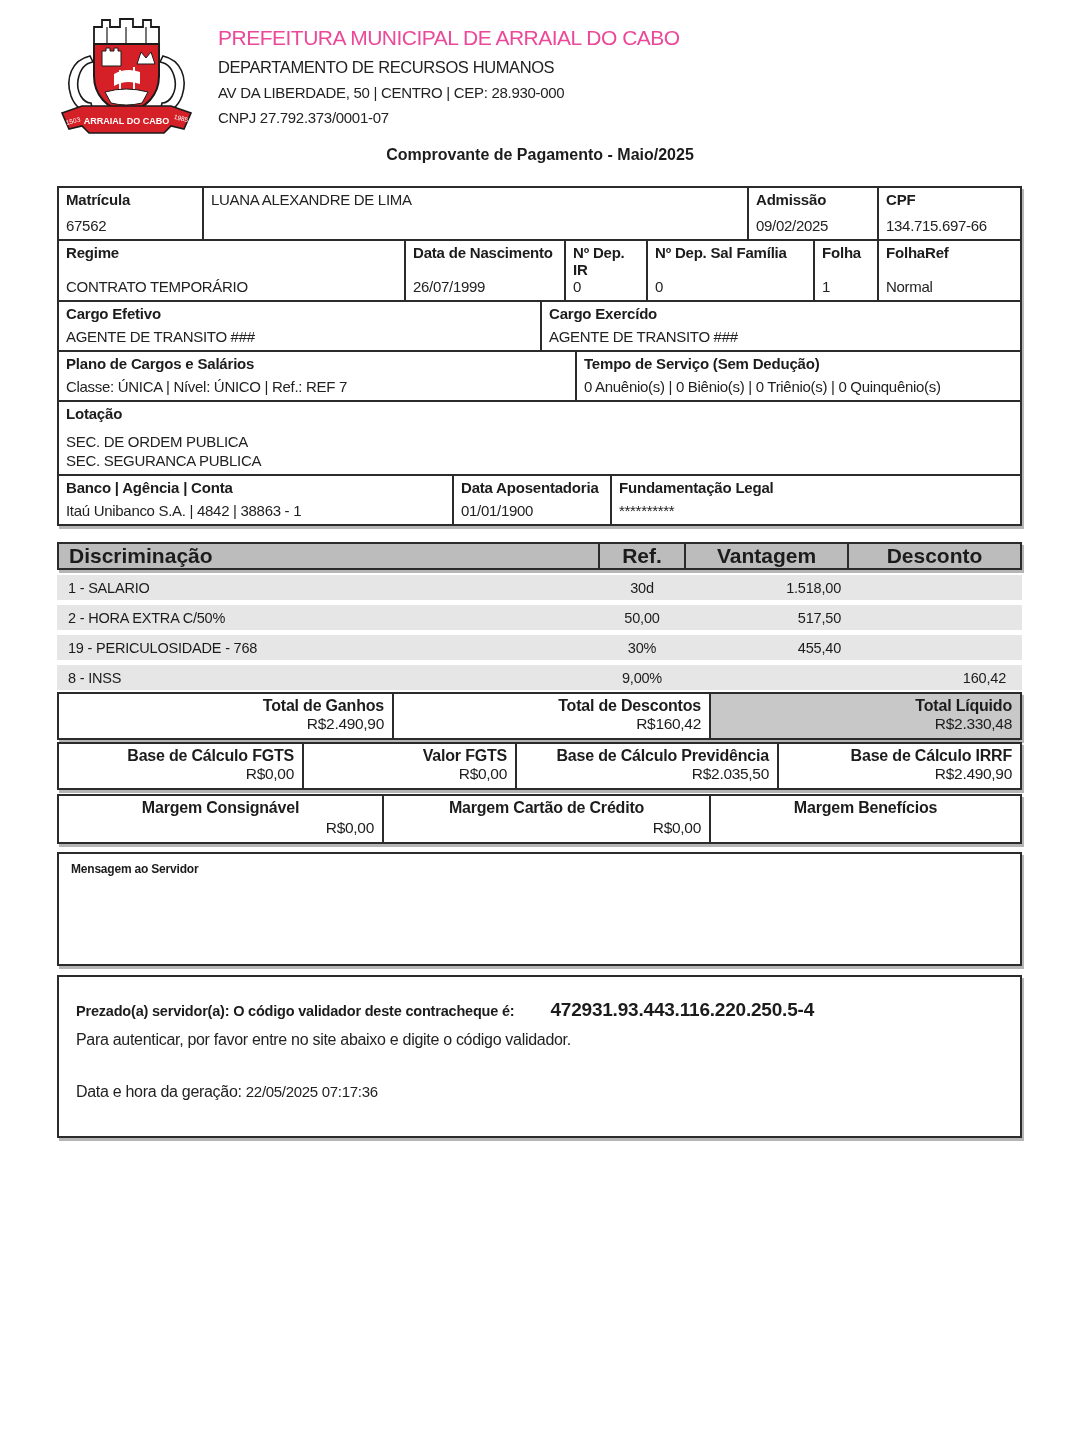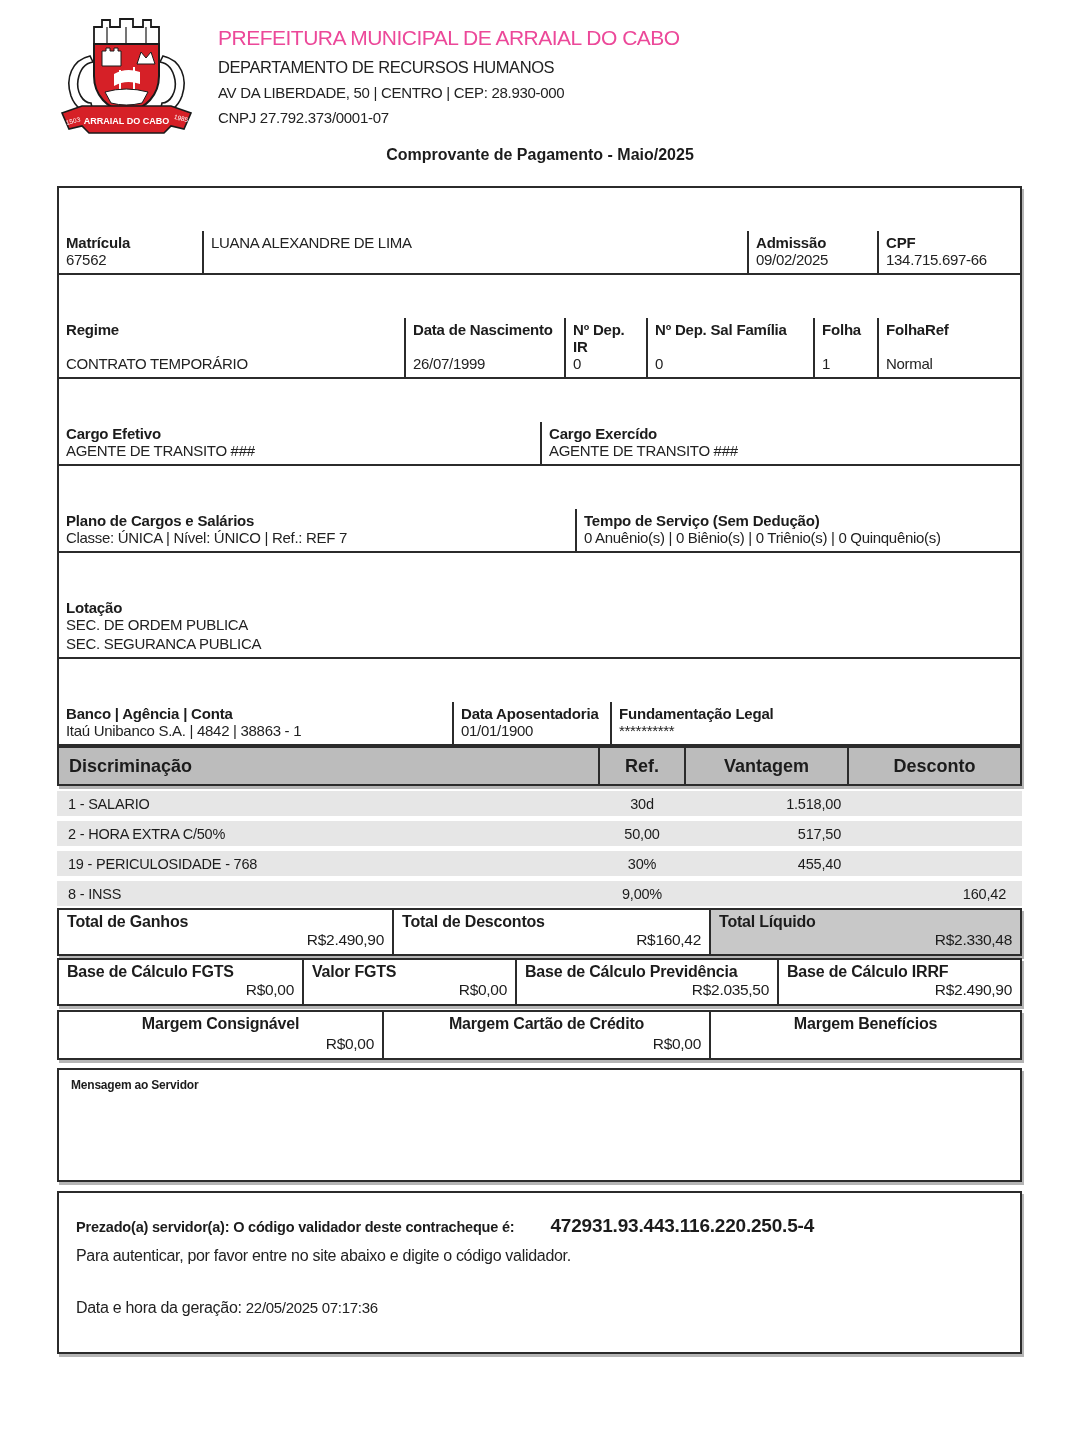--- a/index.html
+++ b/index.html
@@ -23,44 +23,44 @@
 
   
   .info-table .row { display: grid; }
   .info-table .row + .row { border-top: 2px solid #2b2b2b; }
   .r1 { grid-template-columns: 143px 545px 130px 1fr; min-height: 51px; }
   .r2 { grid-template-columns: 345px 160px 82px 167px 64px 1fr; min-height: 51px; }
   .r3 { grid-template-columns: 481px 1fr; min-height: 50px; }
   .r4 { grid-template-columns: 516px 1fr; min-height: 50px; }
   .r5 { grid-template-columns: 1fr; min-height: 74px; }
   .r6 { grid-template-columns: 393px 158px 1fr; min-height: 50px; }
-  .cell { display: flex; flex-direction: column; justify-content: space-between; padding: 3px 7px 5px; margin-top: 43px; }
+  .cell { display: flex; flex-direction: column; justify-content: space-between; padding: 3px 7px 5px; }
   .row .cell + .cell { border-left: 2px solid #2b2b2b; }
   .lbl { font-weight: 700; font-size: 15px; letter-spacing: -0.2px; }
   .val { font-size: 15px; letter-spacing: -0.3px; color: #222; }
   .val + .val { margin-top: 2px; }
 
   
-  .earn-head { margin-top: 0; display: grid; grid-template-columns: 539px 86px 163px 1fr;
-               background: #bcbcbc; height: 40px; font-weight: 700; font-size: 18px; }
+  .earn-head { margin-top: 16px; display: grid; grid-template-columns: 539px 86px 163px 1fr;
+               background: #bcbcbc; height: 28px; font-weight: 700; font-size: 21px; }
   .earn-head .hc { display: flex; align-items: center; justify-content: center; height: 100%; }
   .earn-head .hc + .hc { border-left: 2px solid #2b2b2b; }
   .earn-head .hc:first-child { justify-content: flex-start; padding-left: 10px; }
   .earn-row { display: grid; grid-template-columns: 541px 88px 165px 1fr; background: #e6e6e6;
               height: 25px; align-items: center; margin-top: 5px; font-size: 14.5px; letter-spacing: -0.2px; }
   .earn-row .c-desc { padding-left: 11px; }
   .earn-row .c-ref { text-align: center; }
   .earn-row .c-van { text-align: right; padding-right: 10px; }
   .earn-row .c-desconto { text-align: right; padding-right: 16px; }
 
   
   .band { display: grid; min-height: 48px; margin-top: 2px; }
   .band .bcell { display: flex; flex-direction: column; justify-content: space-between; padding: 3px 8px 5px; }
   .band .bcell + .bcell { border-left: 2px solid #2b2b2b; }
-  .blbl { font-weight: 700; font-size: 16px; letter-spacing: -0.2px; }
+  .blbl { font-weight: 700; font-size: 16px; text-align: right; letter-spacing: -0.2px; }
   .bval { font-size: 15.5px; text-align: right; letter-spacing: -0.3px; }
   .band-totals { grid-template-columns: 333px 317px 1fr; }
   .band-bases  { grid-template-columns: 243px 213px 262px 1fr; }
   .band-margins{ grid-template-columns: 323px 327px 1fr; min-height: 50px; margin-top: 4px; }
   .band-margins .blbl { text-align: center; }
   .liquid { background: #c8c8c8; }
 
   
   .msg-box { margin-top: 8px; height: 114px; padding: 8px 12px; }
   .msg-title { font-weight: 700; font-size: 12px; letter-spacing: -0.2px; }

